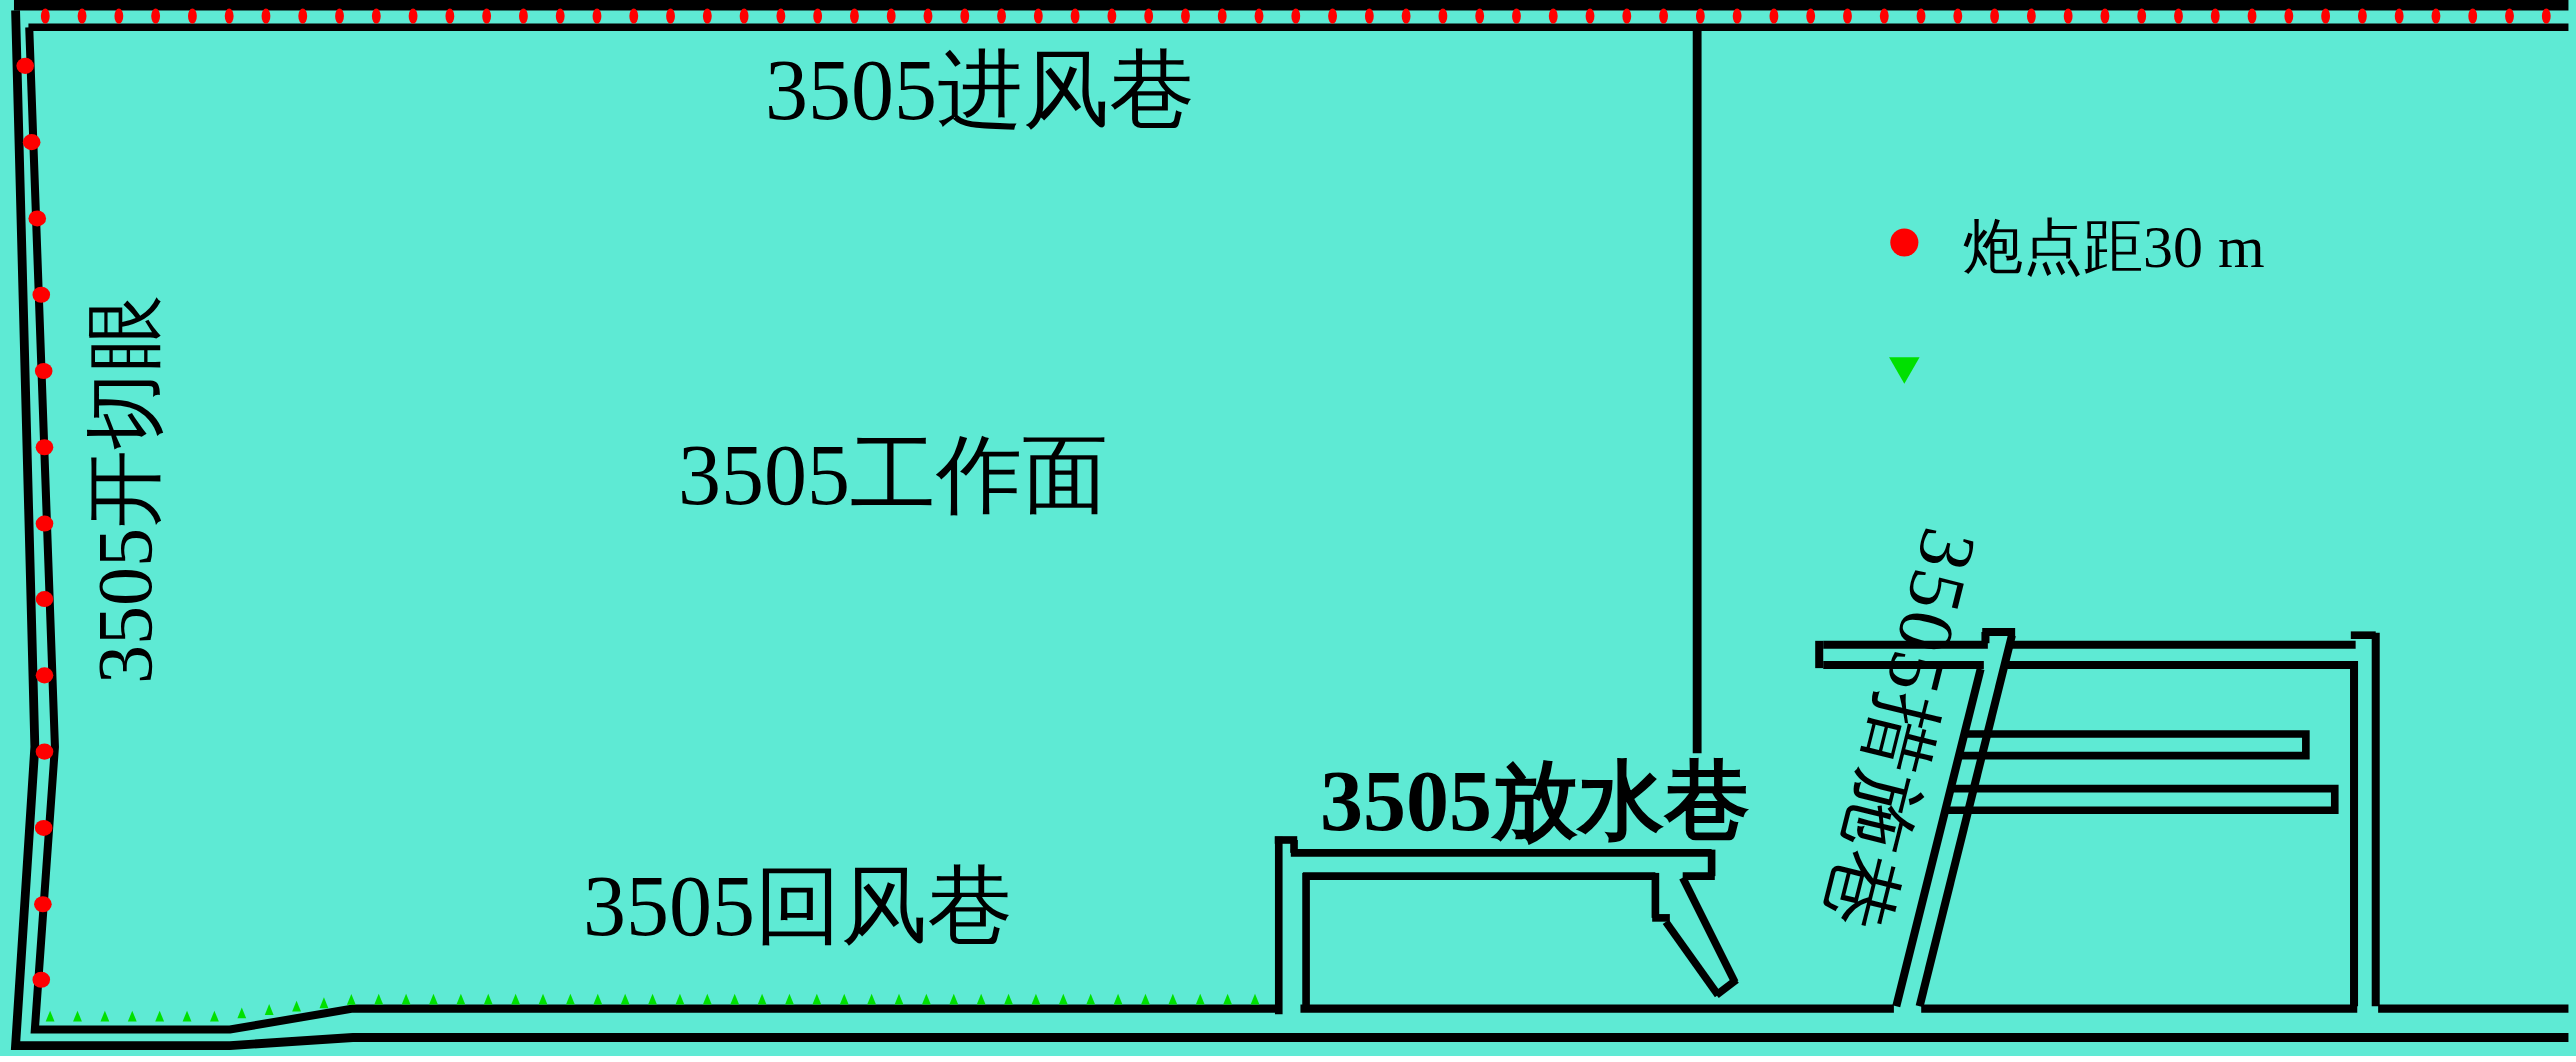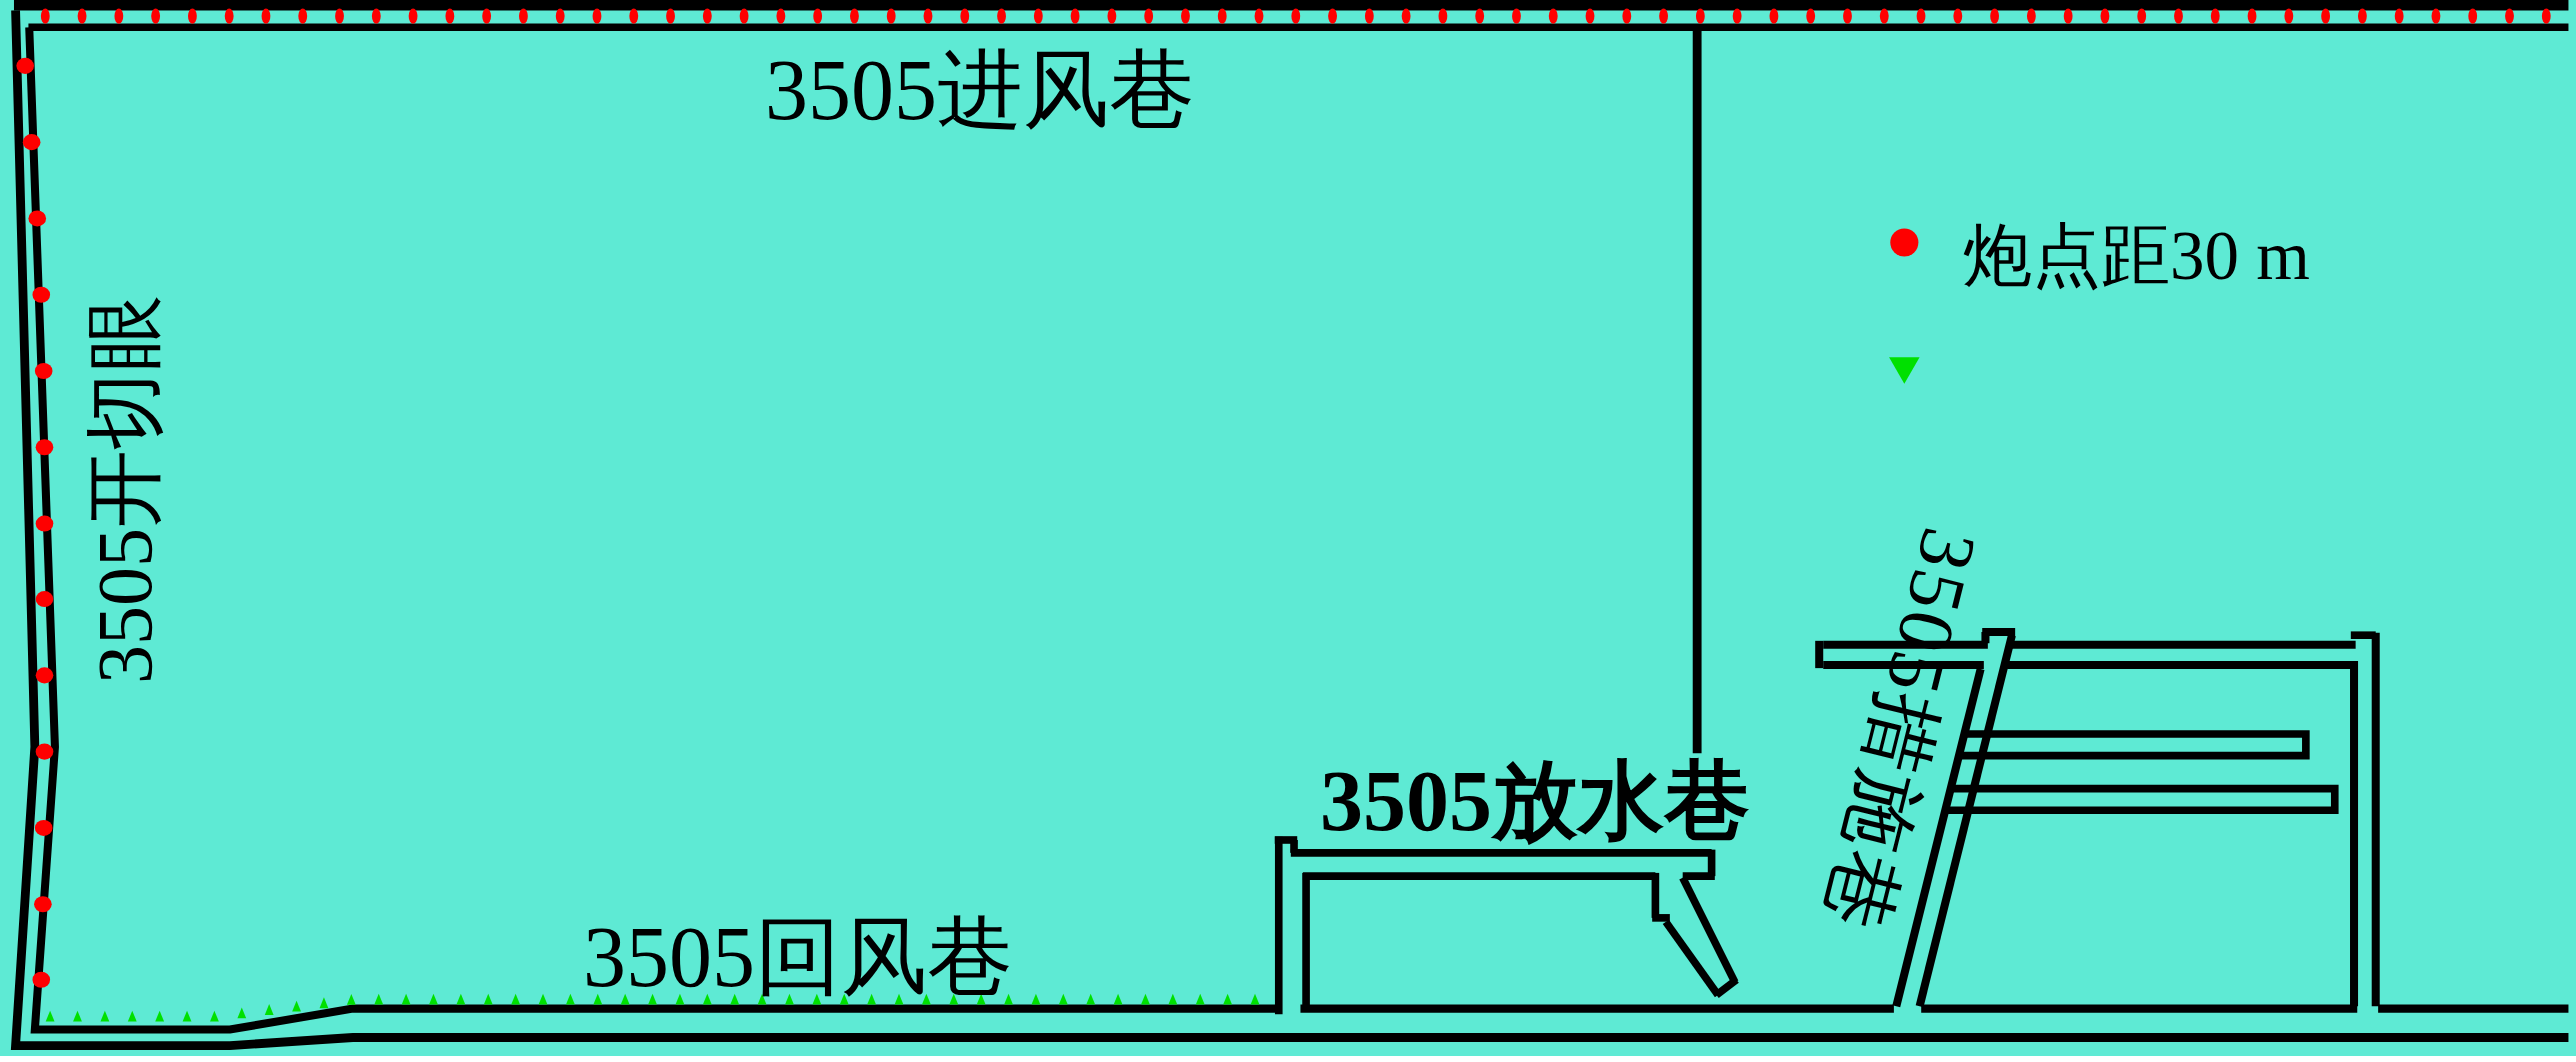--- a/index.html
+++ b/index.html
@@ -21,36 +21,36 @@
     position:absolute;
     color:#000;
     white-space:nowrap;
     line-height:1;
     font-size:86px;
     transform:translate(-50%,-50%);
   }
   .lbl-intake{left:980px;top:90px;}
   .lbl-face{left:893px;top:475px;}
   .lbl-drain{left:1535px;top:801px;font-weight:bold;}
-  .lbl-return{left:798px;top:957px;}
+  .lbl-return{left:798px;top:906px;}
   .lbl-cut{
     left:125px;top:489px;
     font-size:78px;
     transform:translate(-50%,-50%) rotate(-90deg);
   }
   .lbl-measure{
     left:1989px;top:540px;
     font-size:78px;
     letter-spacing:3.2px;
     transform:rotate(104deg);
     transform-origin:0 0;
   }
   .legend{
-    position:absolute;left:1874px;top:196px;
-    font-size:69px;
+    position:absolute;left:1874px;top:186px;
+    font-size:60px;
   }
   .legend-row{position:relative;height:121px;display:flex;align-items:center;}
   .legend-marker{width:89px;display:flex;justify-content:center;align-items:center;flex:none;}
   .legend-text{white-space:nowrap;line-height:1;}
 </style>
 </head>
 <body>
 
 <div class="canvas">
 
@@ -241,20 +241,21 @@
         <polygon points="1513.8,1251.0 1524.8,1251.0 1519.3,1237.5" fill="#00e000"></polygon>
         <polygon points="1547.9,1251.0 1558.9,1251.0 1553.4,1237.5" fill="#00e000"></polygon>
       </g>
 
     <circle id="legend-dot" cx="2362" cy="302" r="17.5" fill="#fe0000"></circle>
     <polygon id="legend-tri" points="2343,445 2381,445 2362,478" fill="#00e000"></polygon>
   </svg>
 
   <div class="lbl lbl-intake">3505进风巷</div>
   <div class="lbl lbl-cut">3505开切眼</div>
+  <div class="lbl lbl-face">3505工作面</div>
   <div class="lbl lbl-drain">3505放水巷</div>
   <div class="lbl lbl-return">3505回风巷</div>
   <div class="lbl lbl-measure">3505措施巷</div>
 
   <div class="legend">
     <div class="legend-row">
       <div class="legend-marker"></div>
       <div class="legend-text">炮点距30 m</div>
     </div>
   </div>

